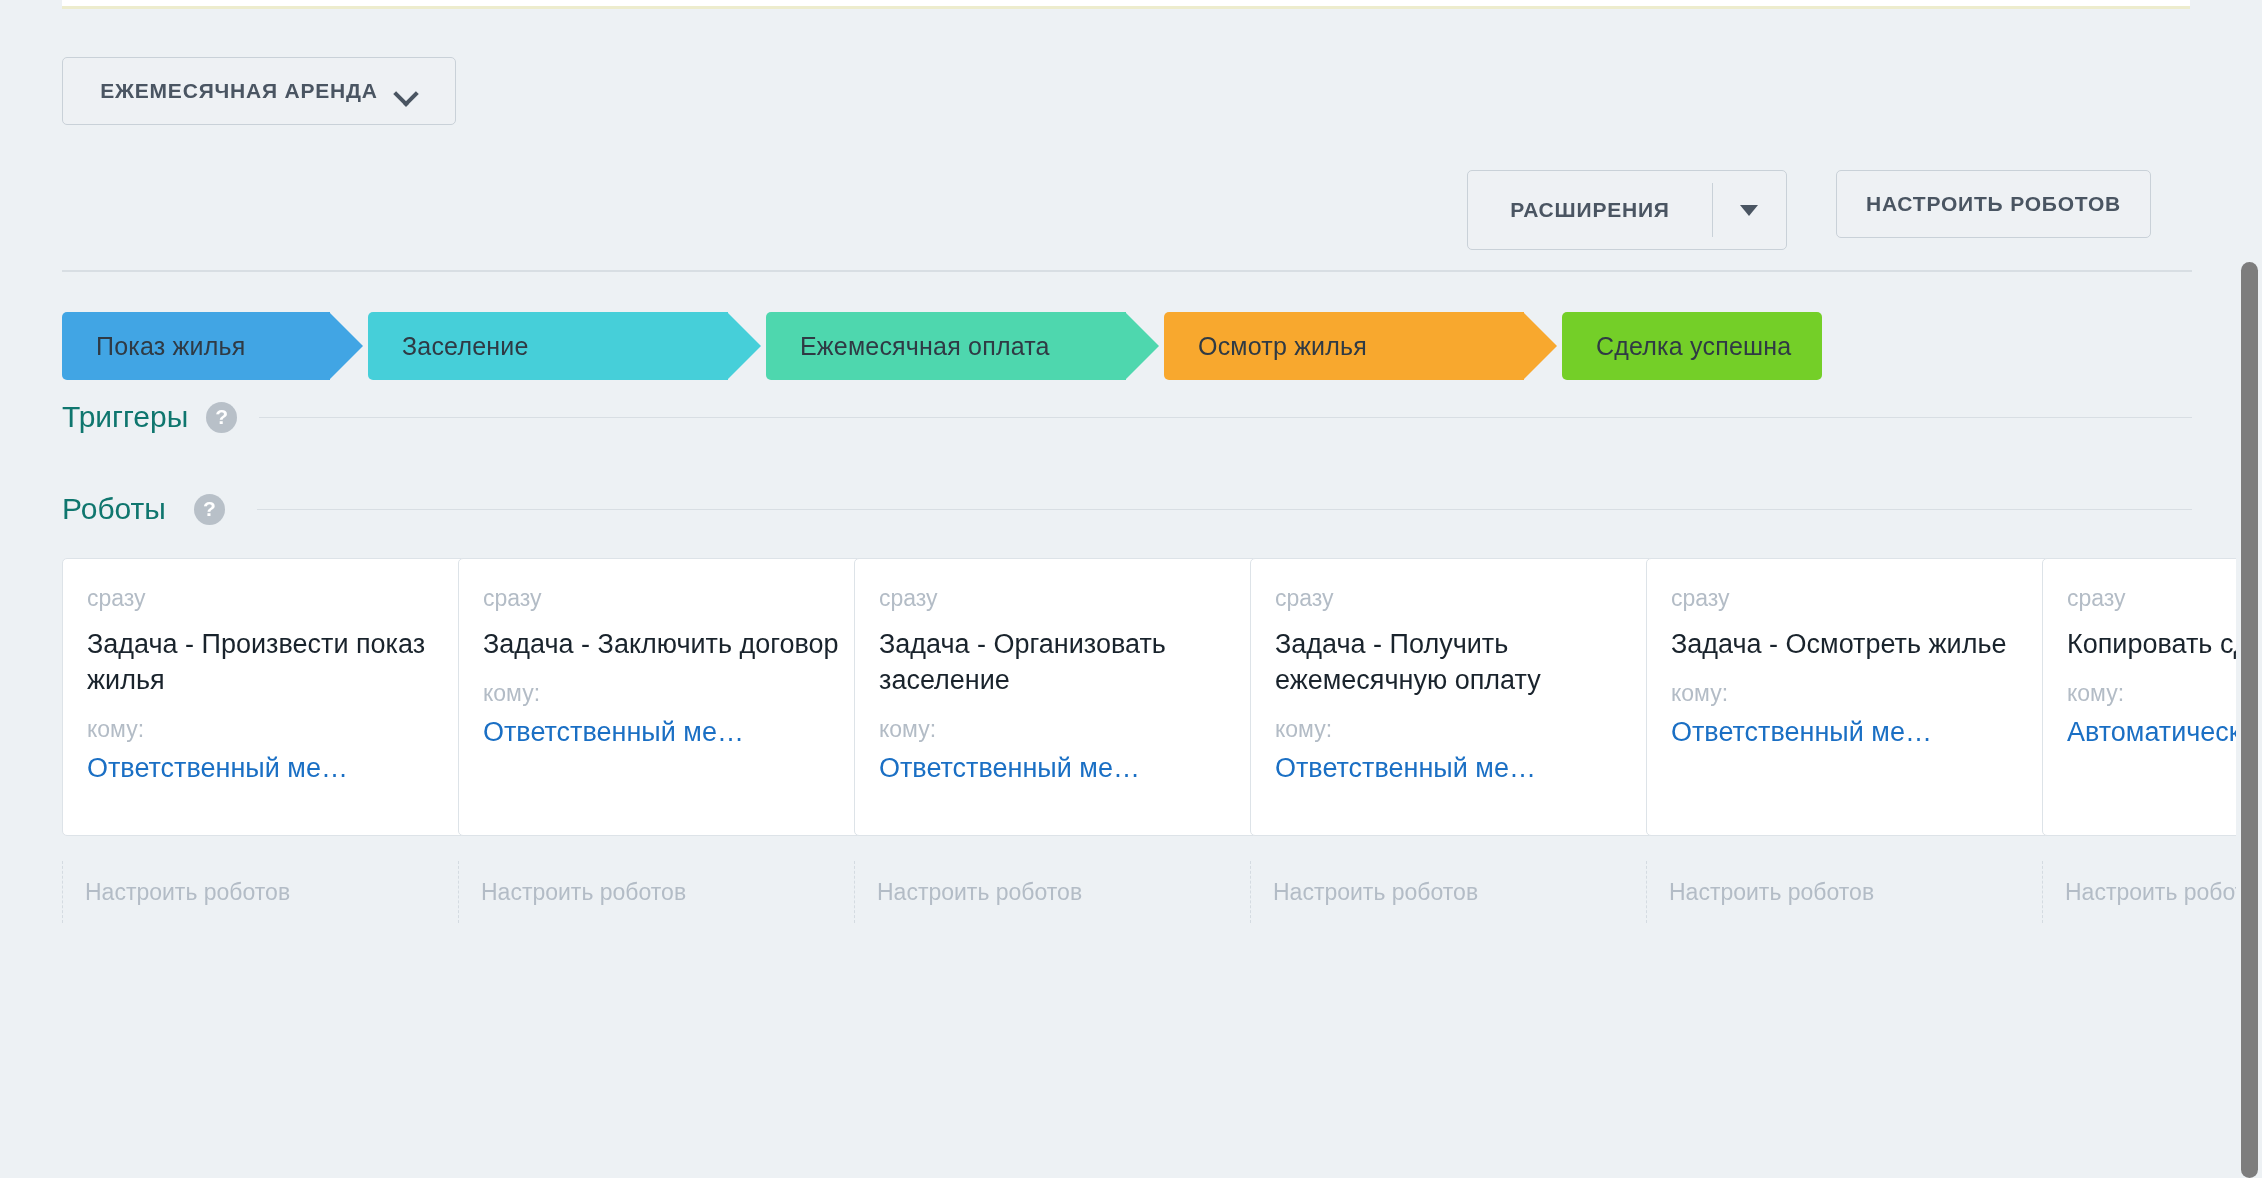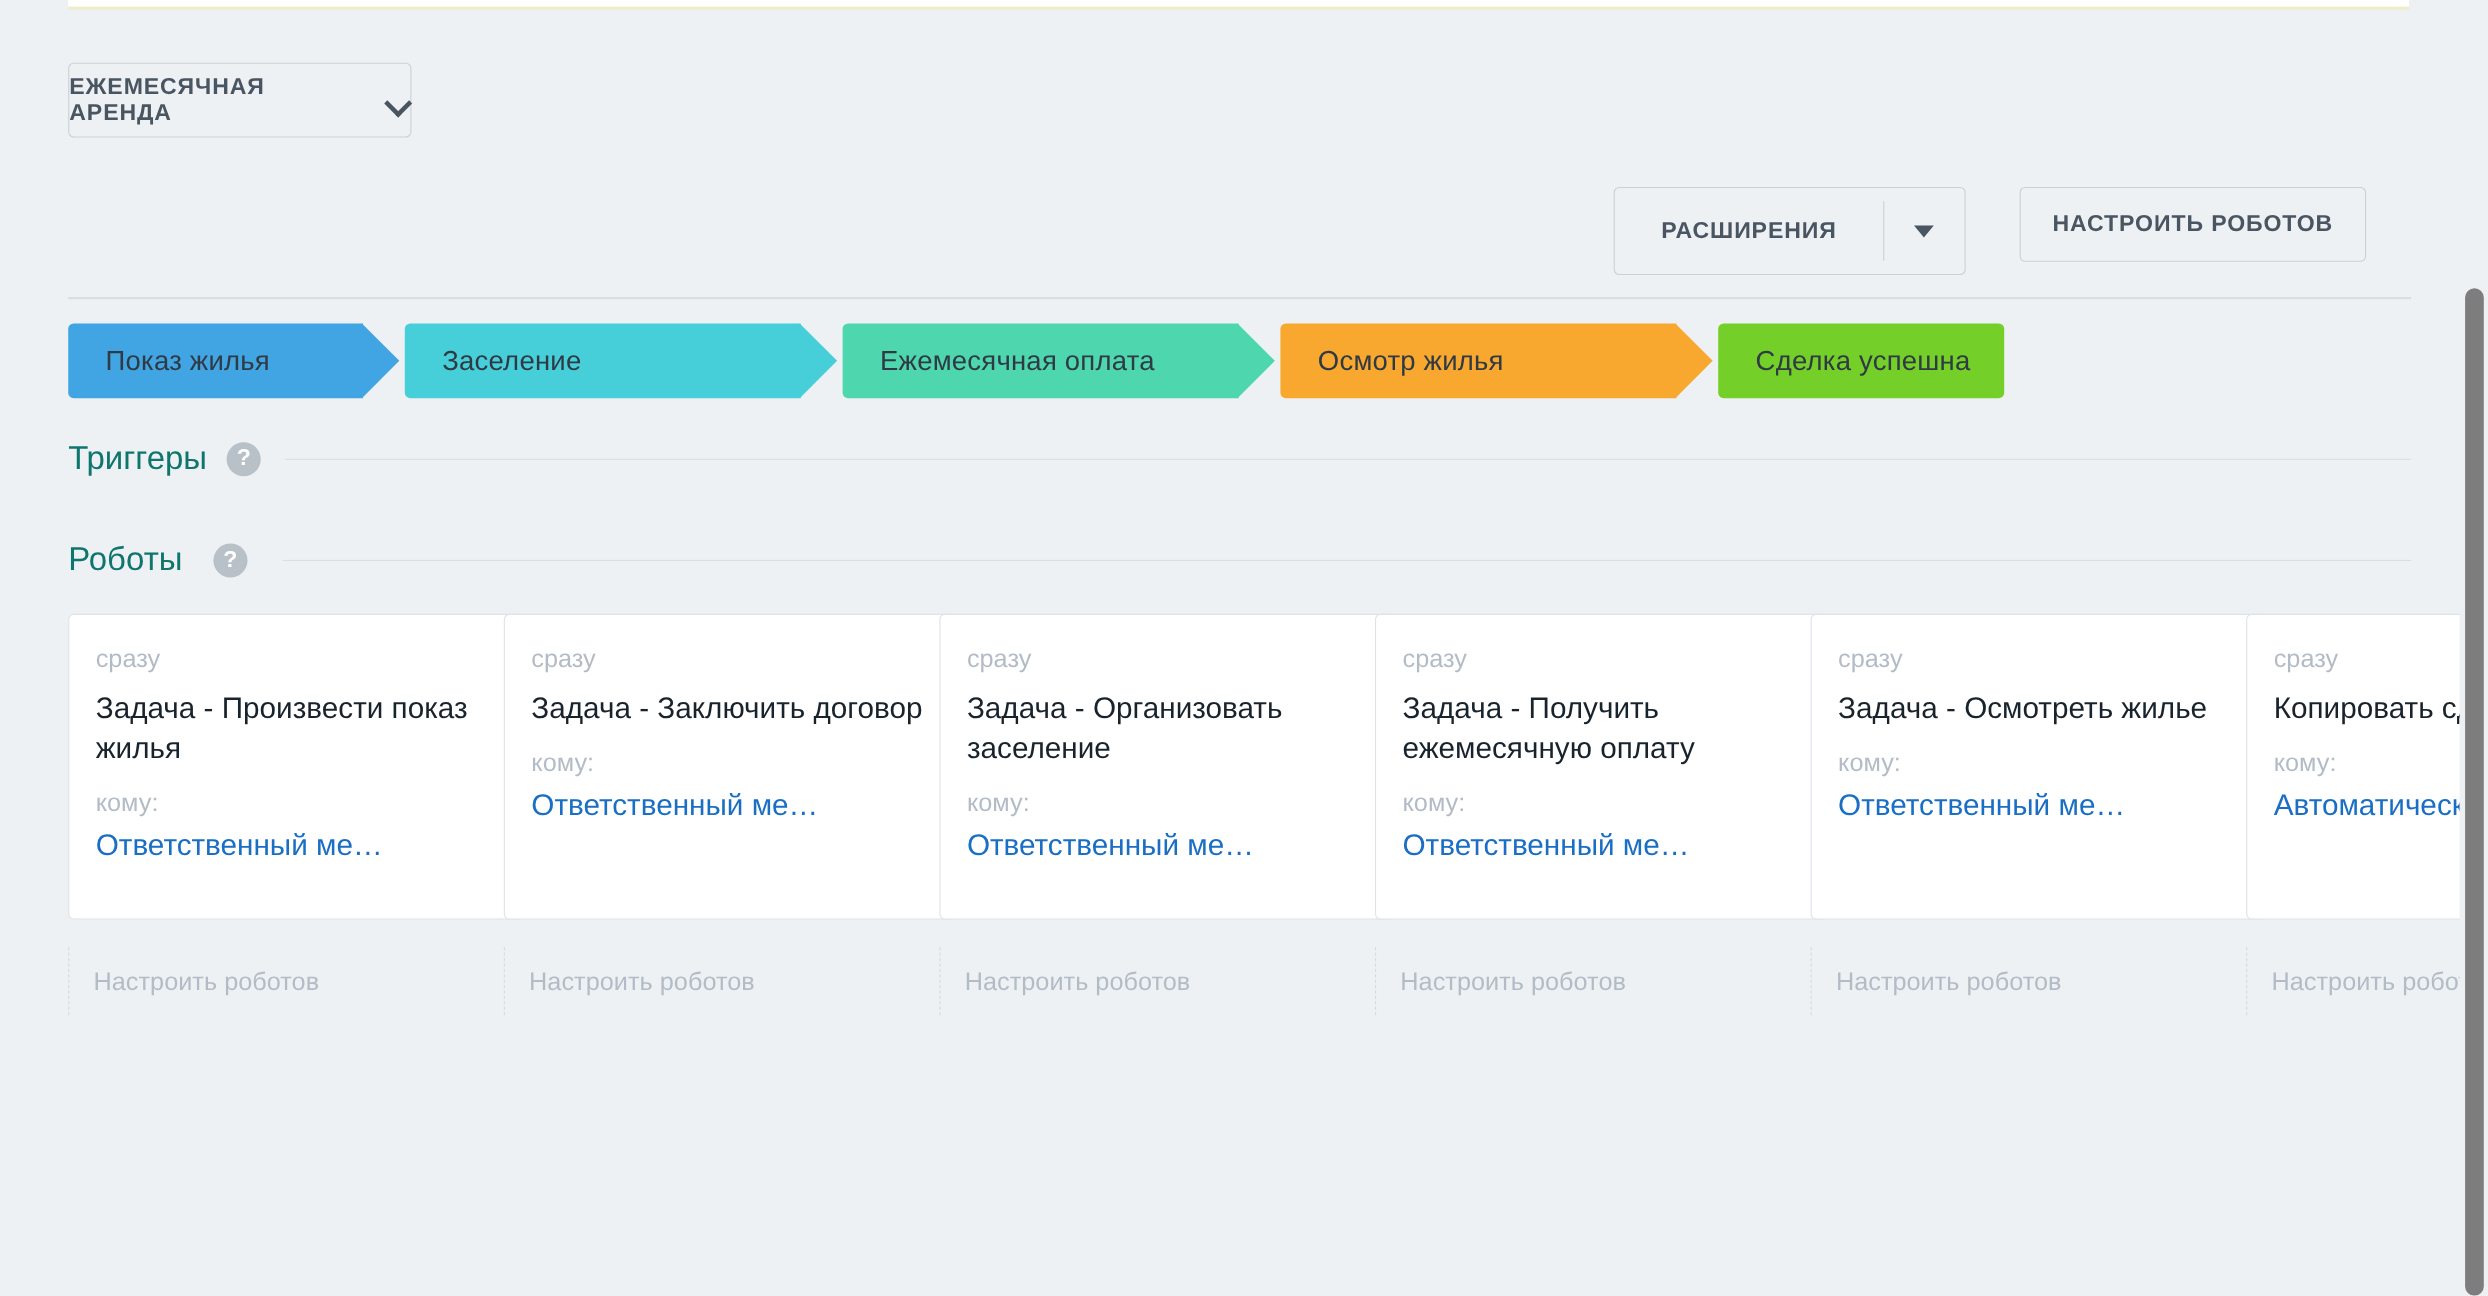--- a/index.html
+++ b/index.html
@@ -14,21 +14,21 @@
 
   
   .top-strip {
     position: absolute; left: 62px; top: 0; width: 2128px; height: 9px;
     background: #ffffff; border-bottom: 3px solid #edeccd;
   }
 
   
   .pipeline-select {
     position: absolute; left: 62px; top: 57px;
-    width: 312px; height: 68px;
+    width: 394px; height: 68px;
     background: #eef1f4;
     border: 1px solid #c9d1d8;
     border-radius: 5px;
     display: flex; align-items: center; justify-content: center;
     gap: 18px;
     cursor: pointer;
   }
   .pipeline-select .label {
     font-size: 21px; font-weight: bold; letter-spacing: .8px;
     color: #4a5562;
@@ -72,21 +72,21 @@
   }
 
   
   .divider-top {
     position: absolute; left: 62px; top: 270px; width: 2130px; height: 2px;
     background: #d8dee3;
   }
 
   
   .stages {
-    position: absolute; left: 62px; top: 294px;
+    position: absolute; left: 62px; top: 312px;
     height: 49px; display: flex; align-items: stretch;
     white-space: nowrap;
   }
   .stage {
     position: relative;
     height: 68px;
     margin-right: 38px;
     display: flex; align-items: center;
     border-radius: 5px 0 0 5px;
     padding-left: 34px; padding-right: 26px;

